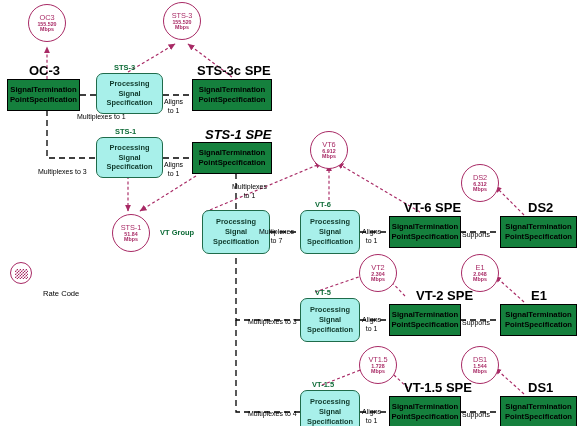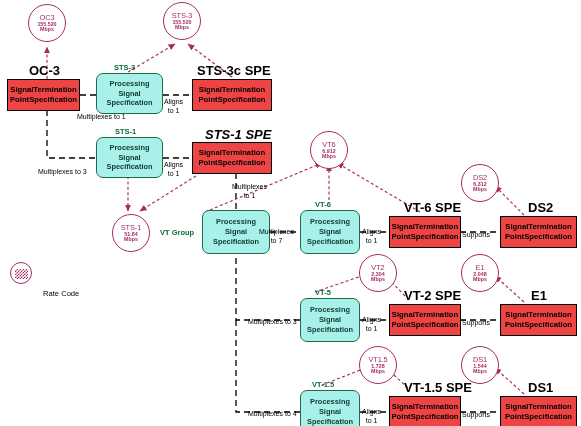--- a/index.html
+++ b/index.html
@@ -27,21 +27,21 @@
     box-sizing:border-box;
   }
   .ratecode .rc-name{font-size:7.4px;font-weight:normal;letter-spacing:-0.1px;}
   .ratecode .rc-rate{font-size:5.3px;font-weight:bold;margin-top:0.5px;}
   .ratecode .rc-unit{font-size:5.3px;font-weight:bold;}
 
   
   .stbox{
     position:absolute;
     border:1.3px solid #000000;
-    background:#ef4444;
+    background:#15803d;
     color:#000000;
     font-size:7.7px;font-weight:bold;
     display:flex;flex-direction:column;
     align-items:center;justify-content:center;
     line-height:1.32;
     box-sizing:border-box;
     text-align:center;
   }
   .psbox{
     position:absolute;
@@ -299,21 +299,21 @@
 
   <div class="lbl-green" style="left:115px;top:127px;">STS-1</div>
   <div class="lbl" style="left:205px;top:127px;font-style:italic;">STS-1 SPE</div>
 
   <div class="lbl-green" style="left:160px;top:228px;">VT Group</div>
   <div class="lbl-green" style="left:315px;top:200px;">VT-6</div>
   <div class="lbl" style="left:404px;top:200px;">VT-6 SPE</div>
   <div class="lbl" style="left:528px;top:200px;">DS2</div>
 
   <div class="lbl-green" style="left:315px;top:288px;">VT-5</div>
-  <div class="lbl" style="left:404px;top:288px;">VT-2 SPE</div>
+  <div class="lbl" style="left:416px;top:288px;">VT-2 SPE</div>
   <div class="lbl" style="left:531px;top:288px;">E1</div>
 
   <div class="lbl-green" style="left:312px;top:380px;">VT-1.5</div>
   <div class="lbl" style="left:404px;top:380px;">VT-1.5 SPE</div>
   <div class="lbl" style="left:528px;top:380px;">DS1</div>
 
   <div class="lbl-rel" style="left:77px;top:113px;">
     <div>Multiplexes to 1</div>
   </div>
 

